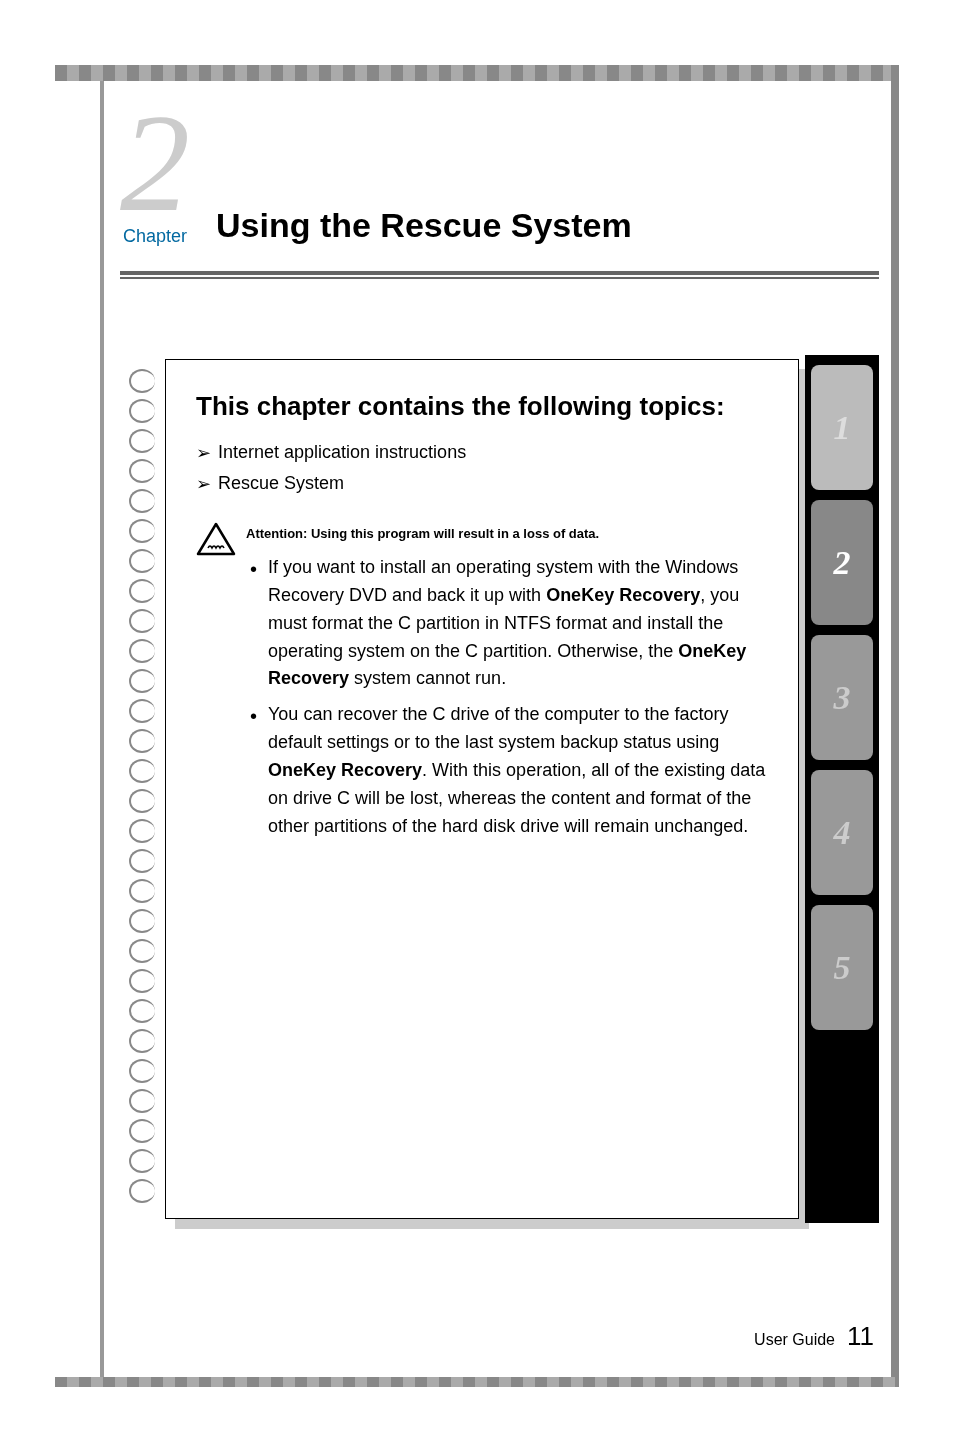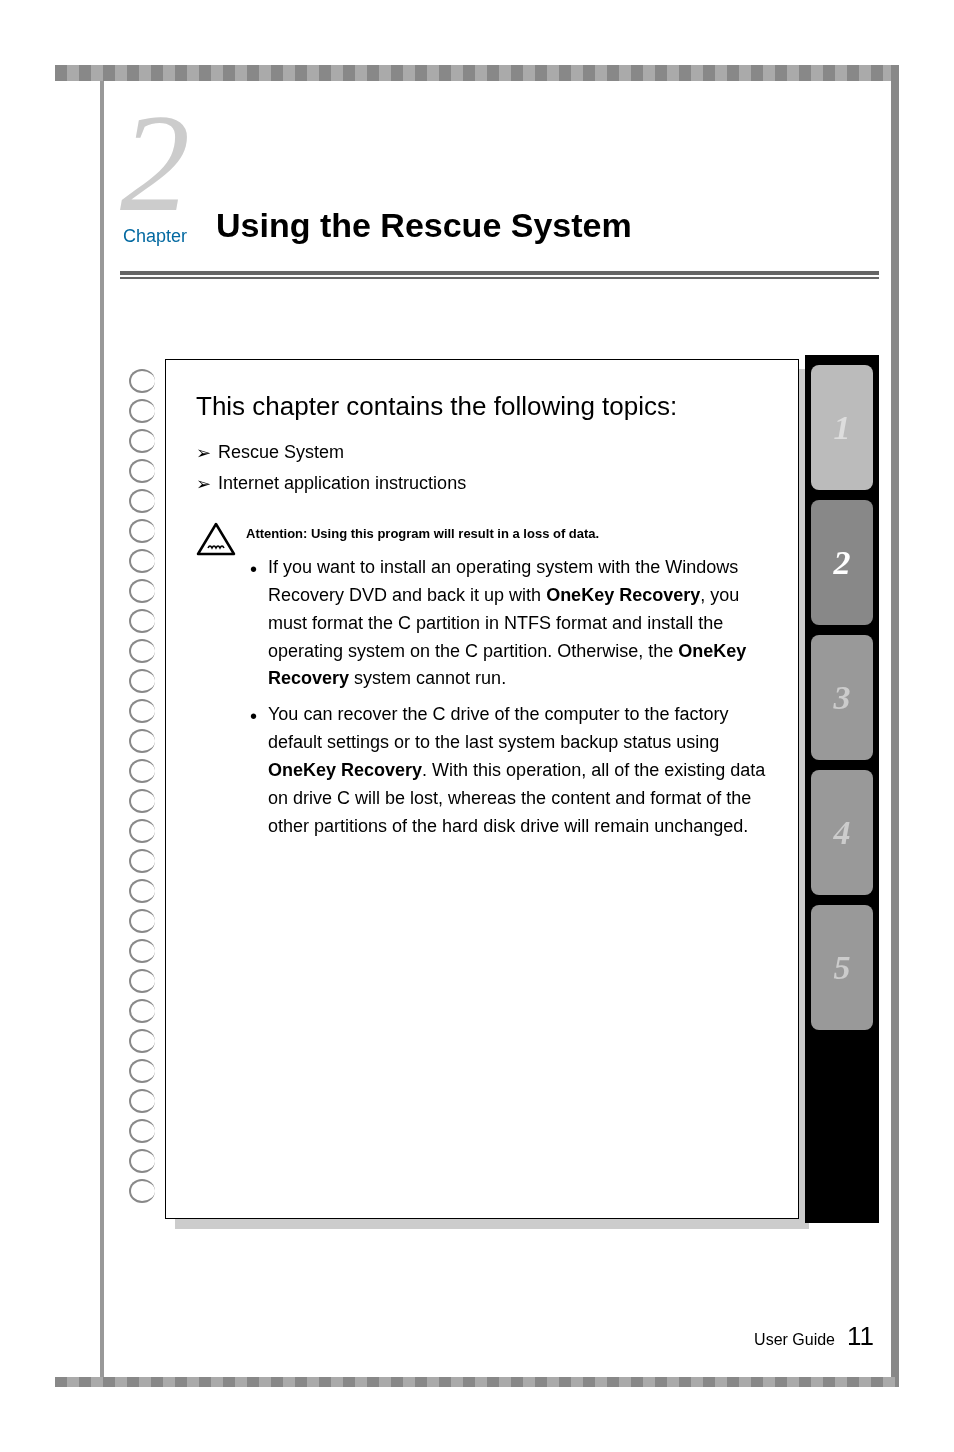--- a/index.html
+++ b/index.html
@@ -135,21 +135,21 @@
       position: absolute;
       left: 10px;
       right: 70px;
       bottom: -10px;
       height: 10px;
       background: #ccc;
       z-index: -1;
     }
     .topics-title {
       font-size: 26px;
-      font-weight: normal;
+      font-weight: bold;
       margin-bottom: 18px;
       line-height: 1.4;
     }
     .topic-item {
       font-size: 18px;
       margin-bottom: 10px;
       padding-left: 22px;
       position: relative;
     }
     .topic-item::before {
@@ -293,22 +293,22 @@
         <div class="spiral-ring"></div>
         <div class="spiral-ring"></div>
       <div class="spiral-ring"></div>
     </div>
 
     <div class="box-shadow-right"></div>
     <div class="box-shadow-bottom"></div>
 
     <div class="content-box">
       <div class="topics-title">This chapter contains the following topics:</div>
+      <div class="topic-item">Internet application instructions</div>
       <div class="topic-item">Rescue System</div>
-      <div class="topic-item">Internet application instructions</div>
 
       <div class="attention-block">
         <svg class="attention-icon" viewBox="0 0 40 36">
           <polygon points="20,2 38,32 2,32" fill="none" stroke="#000" stroke-width="2.5" stroke-linejoin="round"></polygon>
           <path d="M 12 26 Q 14 22 16 26 Q 18 22 20 26 Q 22 22 24 26 Q 26 22 28 26" fill="none" stroke="#000" stroke-width="1.6"></path>
         </svg>
         <div class="attention-title">Attention: Using this program will result in a loss of data.</div>
         <div class="bullet-list">
           <div class="bullet-item">
             <span>If you want to install an operating system with the Windows Recovery DVD and back it up with </span><span class="bold-inline">OneKey Recovery</span><span>, you must format the C partition in NTFS format and install the operating system on the C partition. Otherwise, the </span><span class="bold-inline">OneKey Recovery</span><span> system cannot run.</span>

